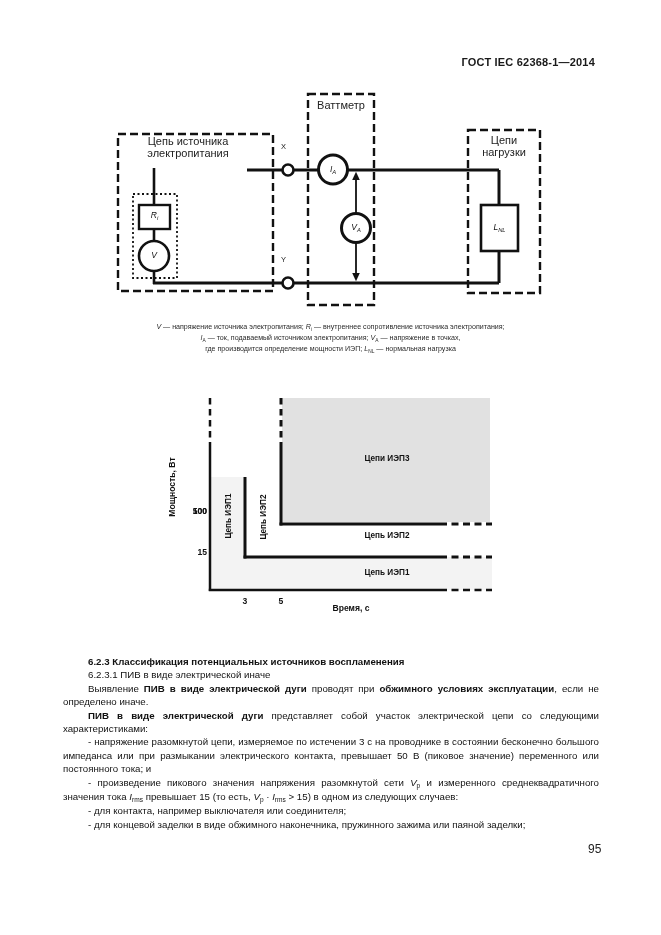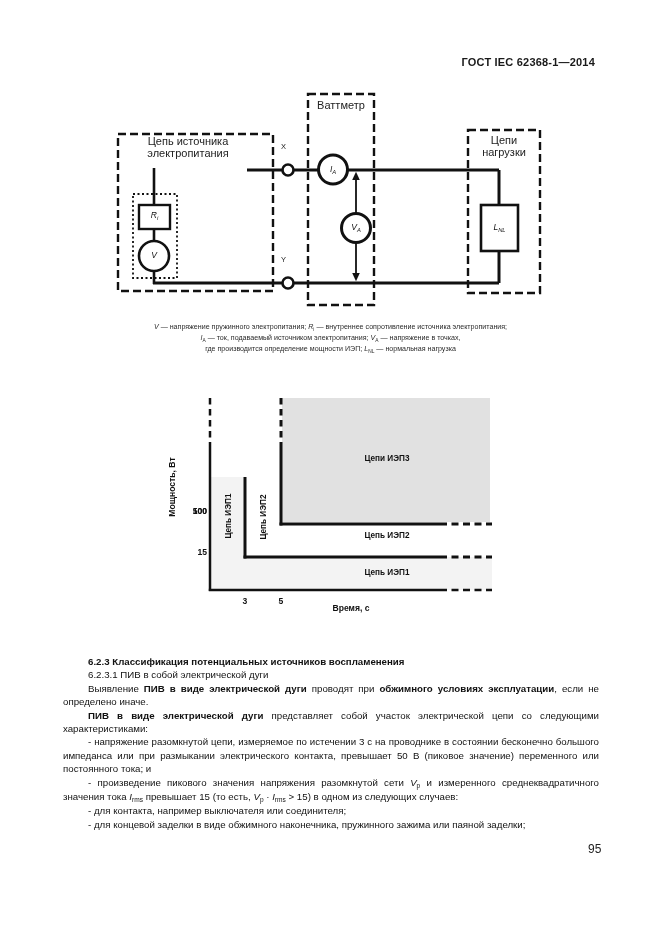--- a/index.html
+++ b/index.html
@@ -97,40 +97,40 @@
   <div class="abs boxlabel ctr" style="left:308px;top:99px;width:66px;">Ваттметр</div>
   <div class="abs boxlabel ctr" style="left:468px;top:134px;width:72px;">Цепи нагрузки</div>
   <div class="abs termlabel" style="left:281px;top:142px;">X</div>
   <div class="abs termlabel" style="left:281px;top:255px;">Y</div>
   <div class="abs complabel ctr" style="left:139px;top:210px;width:31px;"><span class="seg-i">R</span><span class="seg-sub">i</span></div>
   <div class="abs complabel ctr" style="left:144px;top:250px;width:20px;">V</div>
   <div class="abs complabel ctr" style="left:318px;top:163.5px;width:30px;"><span class="seg-i">I</span><span class="seg-sub">A</span></div>
   <div class="abs complabel ctr" style="left:341px;top:222px;width:30px;"><span class="seg-i">V</span><span class="seg-sub">A</span></div>
   <div class="abs complabel ctr" style="left:481px;top:222px;width:37px;"><span class="seg-i">L</span><span class="seg-sub">NL</span></div>
 
-  <div class="abs notes" style="left:60px;top:322px;width:541px;"><span class="seg-i">V</span><span> — напряжение пружинного электропитания; </span><span class="seg-i">R</span><span class="seg-sub">i</span><span> — внутреннее сопротивление источника электропитания;</span></div>
+  <div class="abs notes" style="left:60px;top:322px;width:541px;"><span class="seg-i">V</span><span> — напряжение источника электропитания; </span><span class="seg-i">R</span><span class="seg-sub">i</span><span> — внутреннее сопротивление источника электропитания;</span></div>
   <div class="abs notes" style="left:60px;top:333px;width:541px;"><span class="seg-i">I</span><span class="seg-sub">A</span><span> — ток, подаваемый источником электропитания; </span><span class="seg-i">V</span><span class="seg-sub">A</span><span> — напряжение в точках,</span></div>
   <div class="abs notes" style="left:60px;top:344px;width:541px;"><span>где производится определение мощности ИЭП; </span><span class="seg-i">L</span><span class="seg-sub">NL</span><span> — нормальная нагрузка</span></div>
 
   <div class="abs axislabel rot" style="left:172px;top:487px;">Мощность, Вт</div>
   <div class="abs ticklabel" style="left:180px;top:471px;width:27px;text-align:right;margin-top:35px;">500</div>
   <div class="abs ticklabel" style="left:180px;top:506px;width:27px;text-align:right;">100</div>
   <div class="abs ticklabel" style="left:180px;top:547px;width:27px;text-align:right;">15</div>
   <div class="abs ticklabel ctr" style="left:239px;top:596px;width:12px;">3</div>
   <div class="abs ticklabel ctr" style="left:275px;top:596px;width:12px;">5</div>
   <div class="abs axislabel ctr" style="left:320px;top:603px;width:62px;">Время, с</div>
   <div class="abs regionlabel ctr" style="left:344px;top:454px;width:86px;">Цепи ИЭП3</div>
   <div class="abs regionlabel ctr" style="left:344px;top:531px;width:86px;">Цепь ИЭП2</div>
   <div class="abs regionlabel ctr" style="left:344px;top:568px;width:86px;">Цепь ИЭП1</div>
   <div class="abs regionlabel rot" style="left:228px;top:516px;">Цепь ИЭП1</div>
   <div class="abs regionlabel rot" style="left:263px;top:517px;">Цепь ИЭП2</div>
 
   <div class="abs body-text" style="left:63px;top:655px;width:536px;">
     <p><span class="seg-b">6.2.3 Классификация потенциальных источников воспламенения</span></p>
-    <p><span>6.2.3.1 ПИВ в собой электрической дуги</span></p>
+    <p><span>6.2.3.1 ПИВ в виде электрической иначе</span></p>
     <p class="just"><span>Выявление </span><span class="seg-b">ПИВ в виде электрической дуги</span><span> проводят при </span><span class="seg-b">обжимного условиях эксплуата­ции</span><span>, если не определено иначе.</span></p>
     <p class="just"><span class="seg-b">ПИВ в виде электрической дуги</span><span> представляет собой участок электрической цепи со следующи­ми характеристиками:</span></p>
     <p class="just"><span>- напряжение разомкнутой цепи, измеряемое по истечении 3 с на проводнике в состоянии бес­конечно большого импеданса или при размыкании электрического контакта, превышает 50 В (пиковое значение) переменного или постоянного тока; и</span></p>
     <p class="just"><span>- произведение пикового значения напряжения разомкнутой сети </span><span class="seg-i">V</span><span class="seg-sub">p</span><span> и измеренного среднеквадра­тичного значения тока </span><span class="seg-i">I</span><span class="seg-sub">rms</span><span> превышает 15 (то есть, </span><span class="seg-i">V</span><span class="seg-sub">p</span><span> · </span><span class="seg-i">I</span><span class="seg-sub">rms</span><span> &gt; 15) в одном из следующих случаев:</span></p>
     <p><span>- для контакта, например выключателя или соединителя;</span></p>
     <p><span>- для концевой заделки в виде обжимного наконечника, пружинного зажима или паяной заделки;</span></p>
   </div>
 
   <div class="abs pagenum" style="left:588px;top:842px;">95</div>
 </div>

